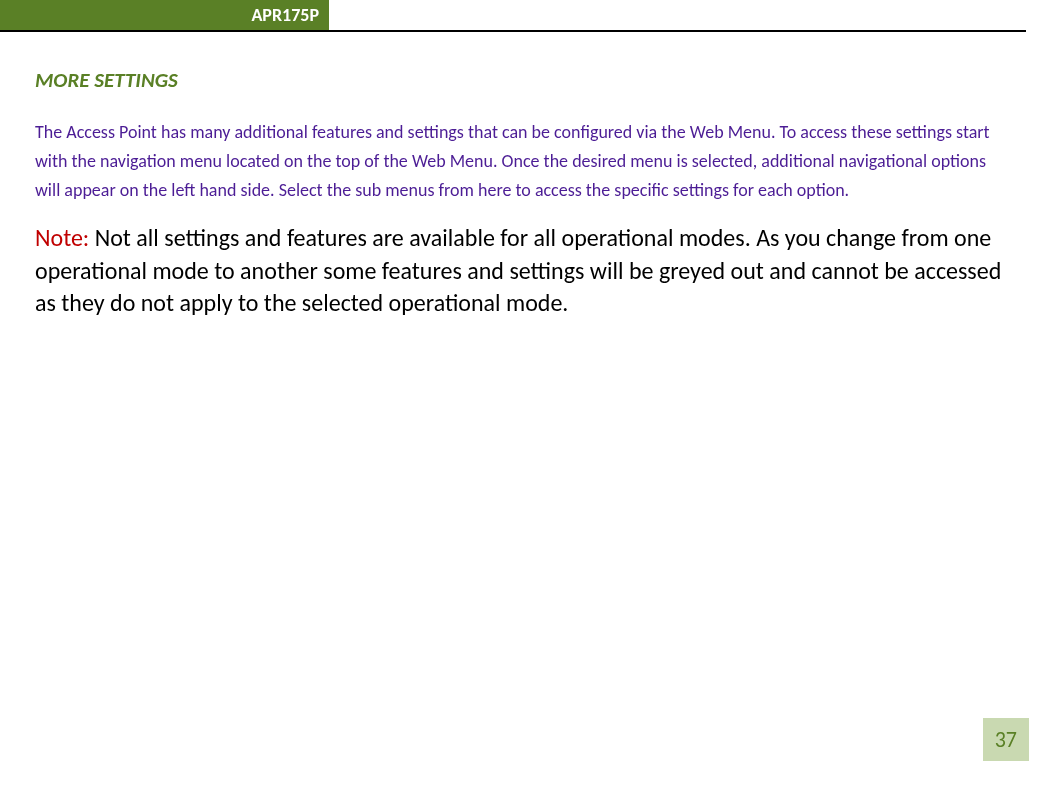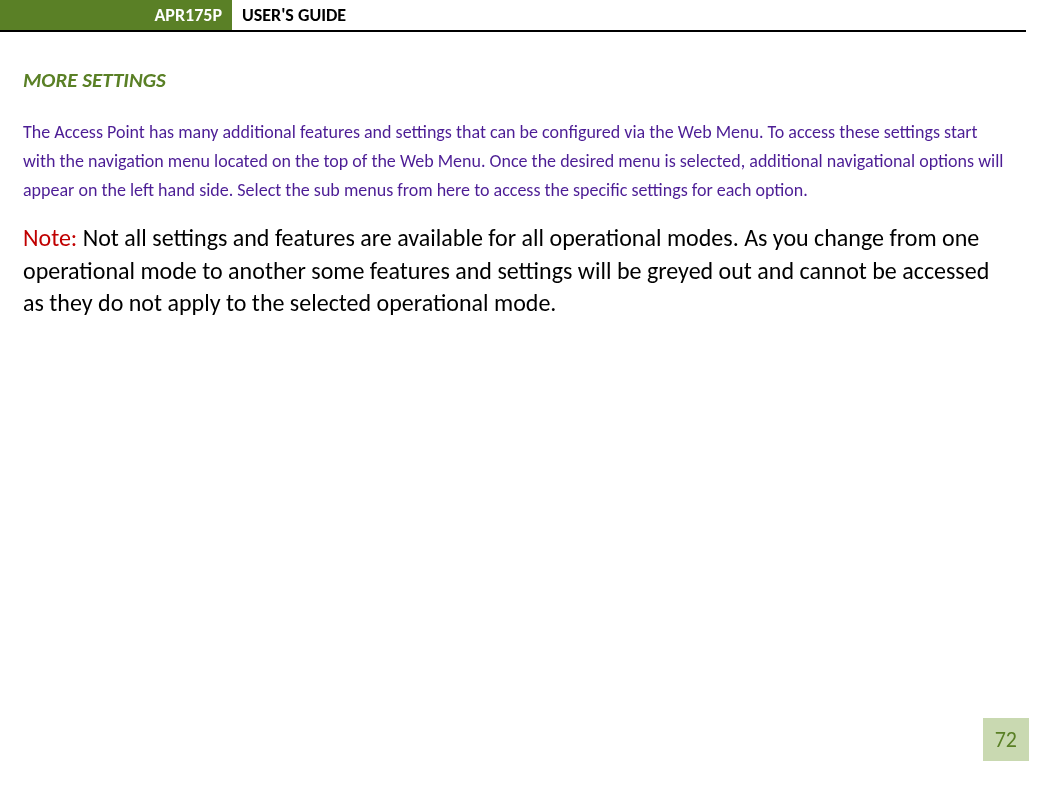--- a/index.html
+++ b/index.html
@@ -17,33 +17,33 @@
       align-items: stretch;
       border-bottom: 2px solid #000;
       margin-right: 15px;
     }
     .header-model {
       background: #5a8026;
       color: white;
       font-weight: bold;
       font-size: 18px;
       padding: 4px 10px 4px 0;
-      width: 232px;
+      width: 329px;
       text-align: right;
       box-sizing: border-box;
     }
     .header-title {
       color: #000;
       font-weight: bold;
       font-size: 18px;
       padding: 4px 10px;
       flex: 1;
     }
     .content {
-      padding: 10px 35px 0 23px;
+      padding: 10px 35px 0 35px;
     }
     .section-heading {
       color: #5a8026;
       font-weight: bold;
       font-style: italic;
       font-size: 21px;
       margin-top: 25px;
       margin-bottom: 25px;
     }
     .paragraph {
@@ -69,26 +69,25 @@
       color: #5a8026;
       font-size: 22px;
       padding: 8px 12px;
     }
   </style>
 </head>
 <body>
 
 <div class="header">
   <div class="header-model">APR175P</div>
-  <div class="header-title">USER'S GUIDE</div>
 </div>
 
 <div class="content">
   <div class="section-heading">MORE SETTINGS</div>
 
   <div class="paragraph">The Access Point has many additional features and settings that can be configured via the Web Menu.  To access these settings start with the navigation menu located on the top of the Web Menu.  Once the desired menu is selected, additional navigational options will appear on the left hand side.  Select the sub menus from here to access the specific settings for each option.</div>
 
   <div class="note-paragraph">
     <span class="note-label">Note:</span><span> Not all settings and features are available for all operational modes.  As you change from one operational mode to another some features and settings will be greyed out and cannot be accessed as they do not apply to the selected operational mode.</span>
   </div>
 </div>
 
-<div class="page-number">72</div>
+<div class="page-number">37</div>
 
 </body></html>

